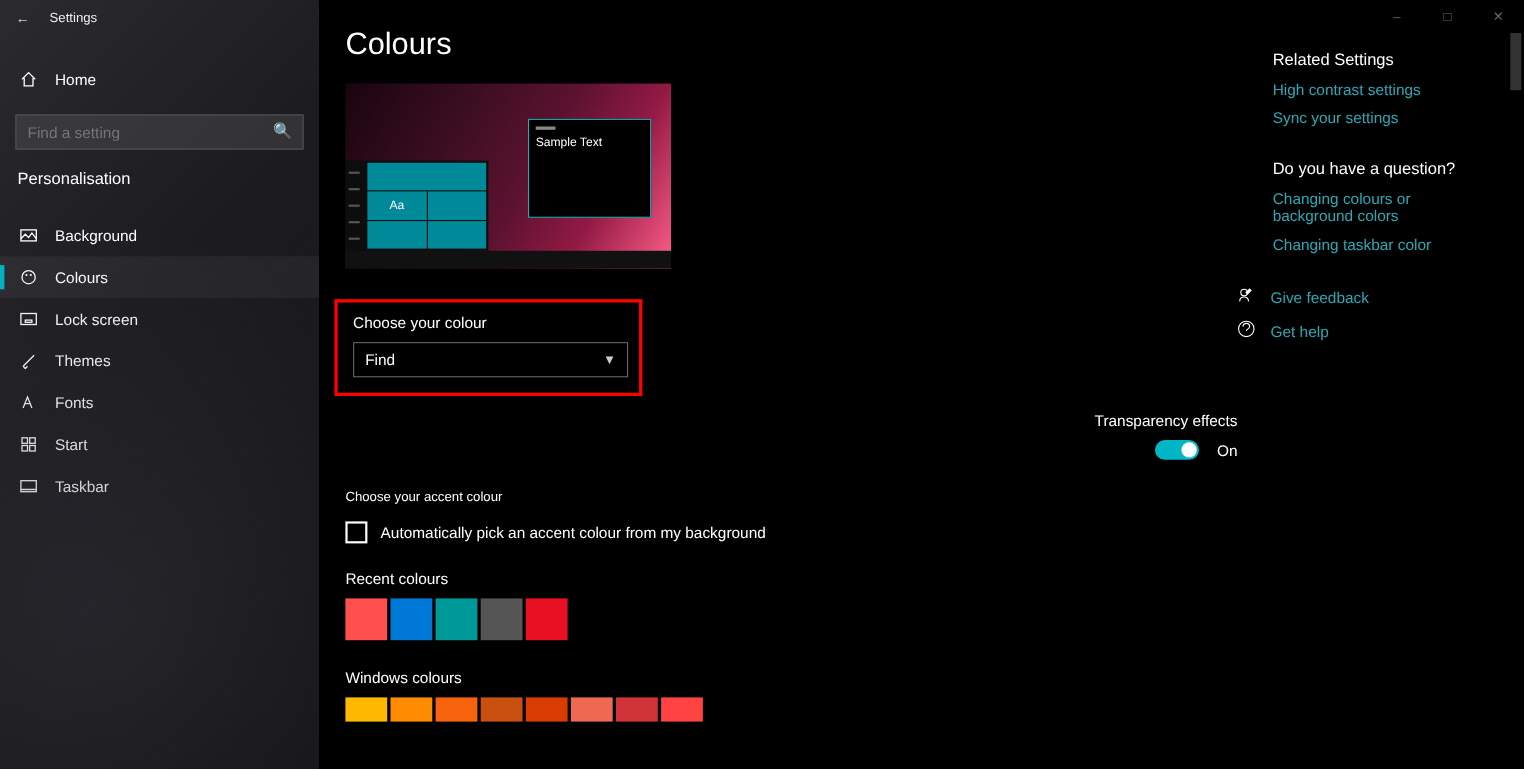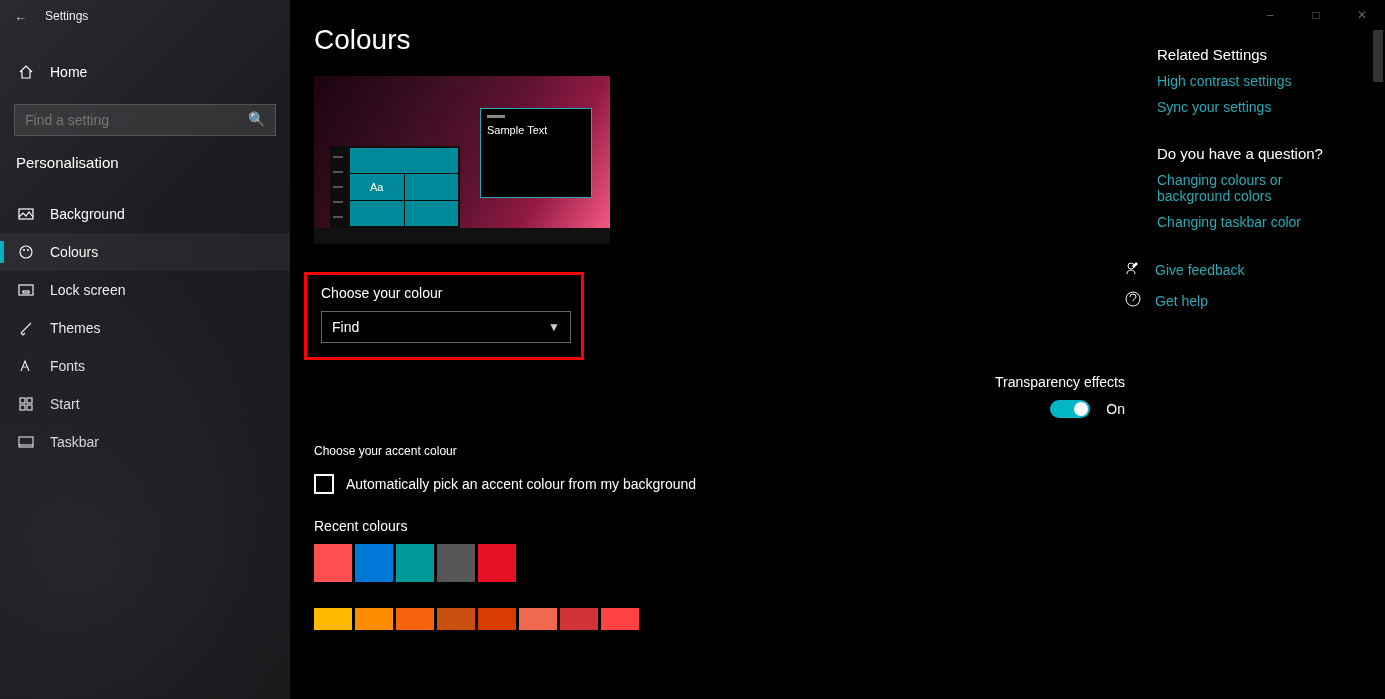--- a/index.html
+++ b/index.html
@@ -109,21 +109,21 @@
     position:relative;
     background: linear-gradient(120deg,#1a0410 0%,#3a0e20 30%, #5c1230 55%, #921a44 75%, #ff5f8a 100%);
     margin-bottom: 28px;
     overflow:hidden;
   }
   .preview .taskbar {
     position:absolute; left:0; bottom:0; right:0; height:16px;
     background:#111;
   }
   .preview .start {
-    position:absolute; left:16px; bottom:16px;
+    position:absolute; left:0; bottom:16px;
     width:130px; height:82px;
     background:#0d0d0d;
     display:flex;
   }
   .start .left {
     width:18px; background:#0d0d0d;
     display:flex; flex-direction:column; justify-content:space-around;
     padding:4px 0;
   }
   .start .left span{ height:2px; width:10px; background:#555; margin-left:3px;}
@@ -388,20 +388,21 @@
 
     <div class="subhead">Recent colours</div>
     <div class="swatches" id="recent-swatches">
         <div class="sw" style="background: rgb(255, 79, 79);"></div>
         <div class="sw" style="background: rgb(0, 120, 215);"></div>
         <div class="sw" style="background: rgb(0, 153, 153);"></div>
         <div class="sw" style="background: rgb(85, 85, 85);"></div>
         <div class="sw" style="background: rgb(232, 17, 35);"></div>
       </div>
 
+    <div class="subhead">Windows colours</div>
     <div class="win-colours" id="win-swatches">
         <div class="sw" style="background: rgb(255, 185, 0);"></div>
         <div class="sw" style="background: rgb(255, 140, 0);"></div>
         <div class="sw" style="background: rgb(247, 99, 12);"></div>
         <div class="sw" style="background: rgb(202, 80, 16);"></div>
         <div class="sw" style="background: rgb(218, 59, 1);"></div>
         <div class="sw" style="background: rgb(239, 105, 80);"></div>
         <div class="sw" style="background: rgb(209, 52, 56);"></div>
         <div class="sw" style="background: rgb(255, 67, 67);"></div>
       </div>

